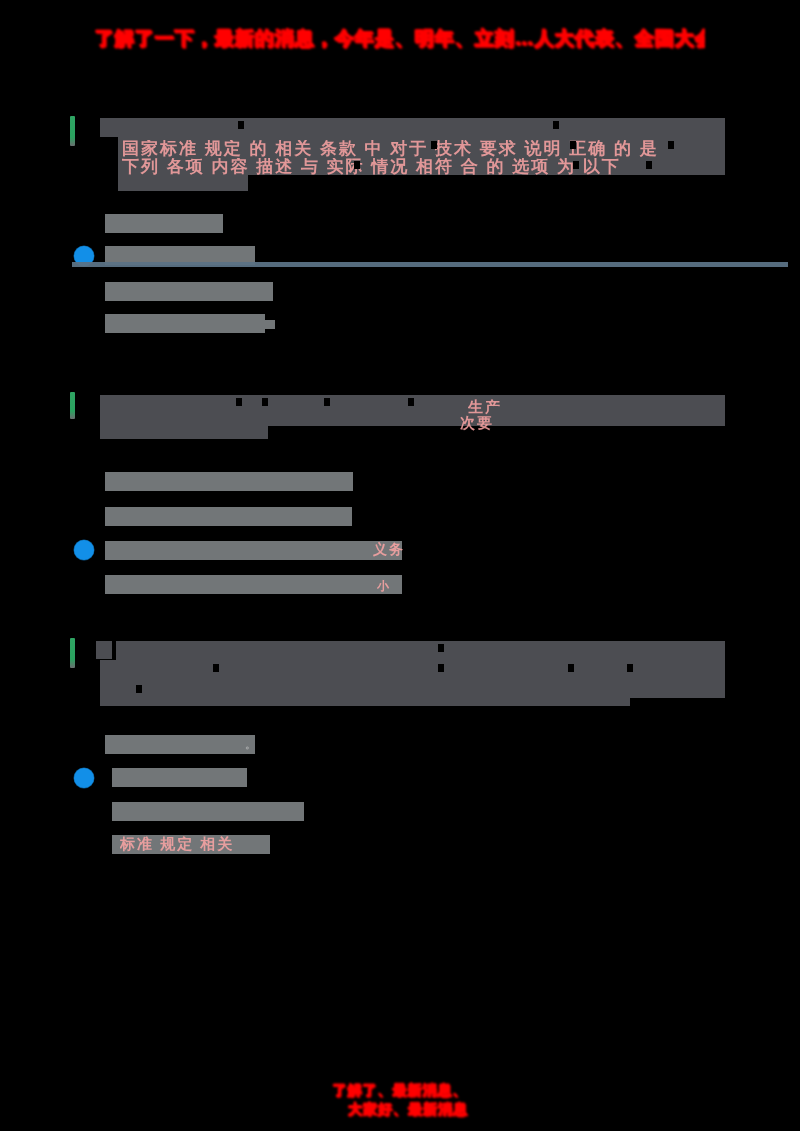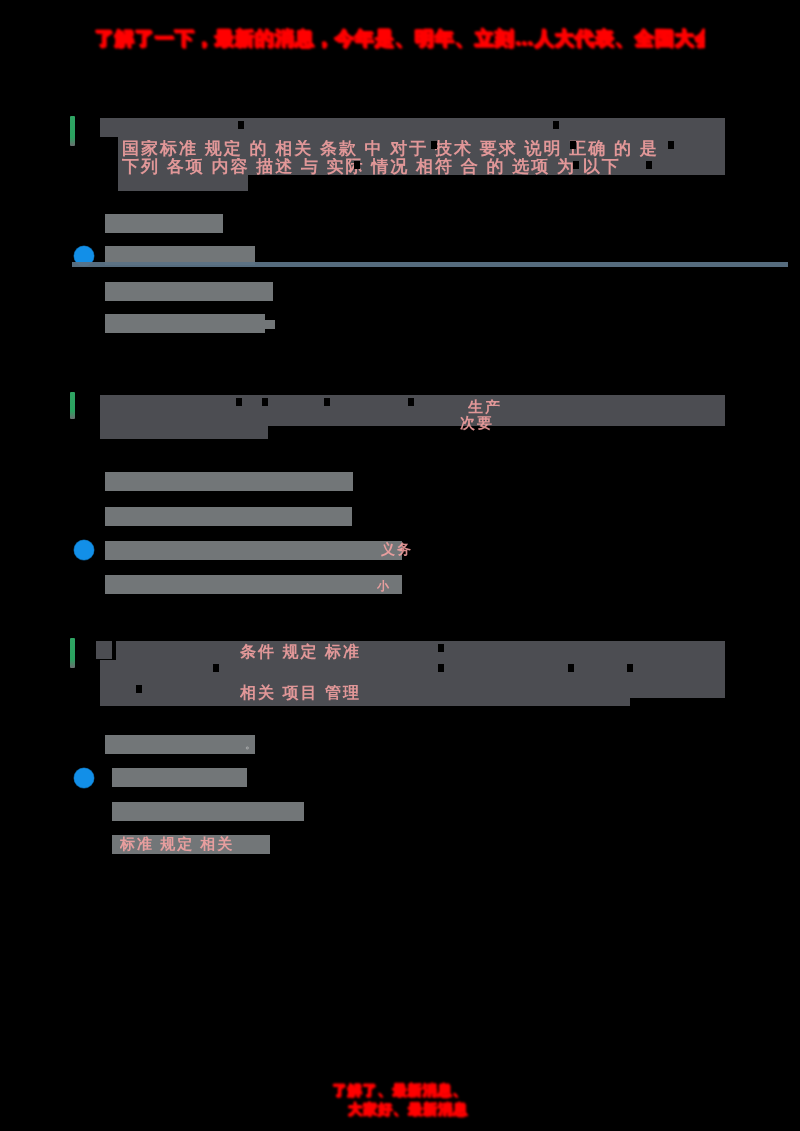--- a/index.html
+++ b/index.html
@@ -211,41 +211,39 @@
       <div class="opt-bar" style="width:248px;"></div>
     </div>
 
     <div class="option" style="left:105px; top:507px; width:247px;">
       <div class="opt-bar" style="width:247px;"></div>
     </div>
 
     <div class="opt-dot" style="left:74px; top:540px;"></div>
     <div class="option" style="left:105px; top:541px; width:297px;">
       <div class="opt-bar" style="width:297px;"></div>
-      <div class="ghost" style="left:268px; top:0px; width:40px; font-size:14px;text-align:right;">义务</div>
+      <div class="ghost" style="left:268px; top:0px; width:40px; font-size:14px;">义务</div>
     </div>
 
     <div class="option" style="left:105px; top:575px; width:297px;">
       <div class="opt-bar" style="width:297px;"></div>
       <div class="ghost" style="left:272px; top:3px; width:30px; font-size:12px;">小</div>
     </div>
   </div>
 
   <div class="question" style="left:0; top:0; width:800px; height:260px;">
 
     <div class="q-marker" style="left:70px; top:638px; width:5px; height:30px;"></div>
 
     <div class="q-stem" style="left:96px; top:641px; width:16px; height:18px;"></div>
     <div class="q-stem" style="left:116px; top:641px; width:609px; height:19px;"></div>
     <div class="q-stem" style="left:100px; top:660px; width:625px; height:19px;"></div>
     <div class="q-stem" style="left:100px; top:679px; width:625px; height:19px;"></div>
     <div class="q-stem" style="left:100px; top:698px; width:530px; height:8px;"></div>
 
-    <div class="ghost" style="left:240px; top:643px; width:280px; font-size:16px;">条件 规定 标准</div>
-    <div class="ghost" style="left:240px; top:684px; width:280px; font-size:16px;">相关 项目 管理</div>
 
     <span class="speck" style="left:438px; top:644px;"></span>
     <span class="speck" style="left:213px; top:664px;"></span>
     <span class="speck" style="left:438px; top:664px;"></span>
     <span class="speck" style="left:568px; top:664px;"></span>
     <span class="speck" style="left:627px; top:664px;"></span>
     <span class="speck" style="left:136px; top:685px;"></span>
 
     <div class="option" style="left:105px; top:735px; width:150px;">
       <div class="opt-bar" style="width:150px;"></div>

